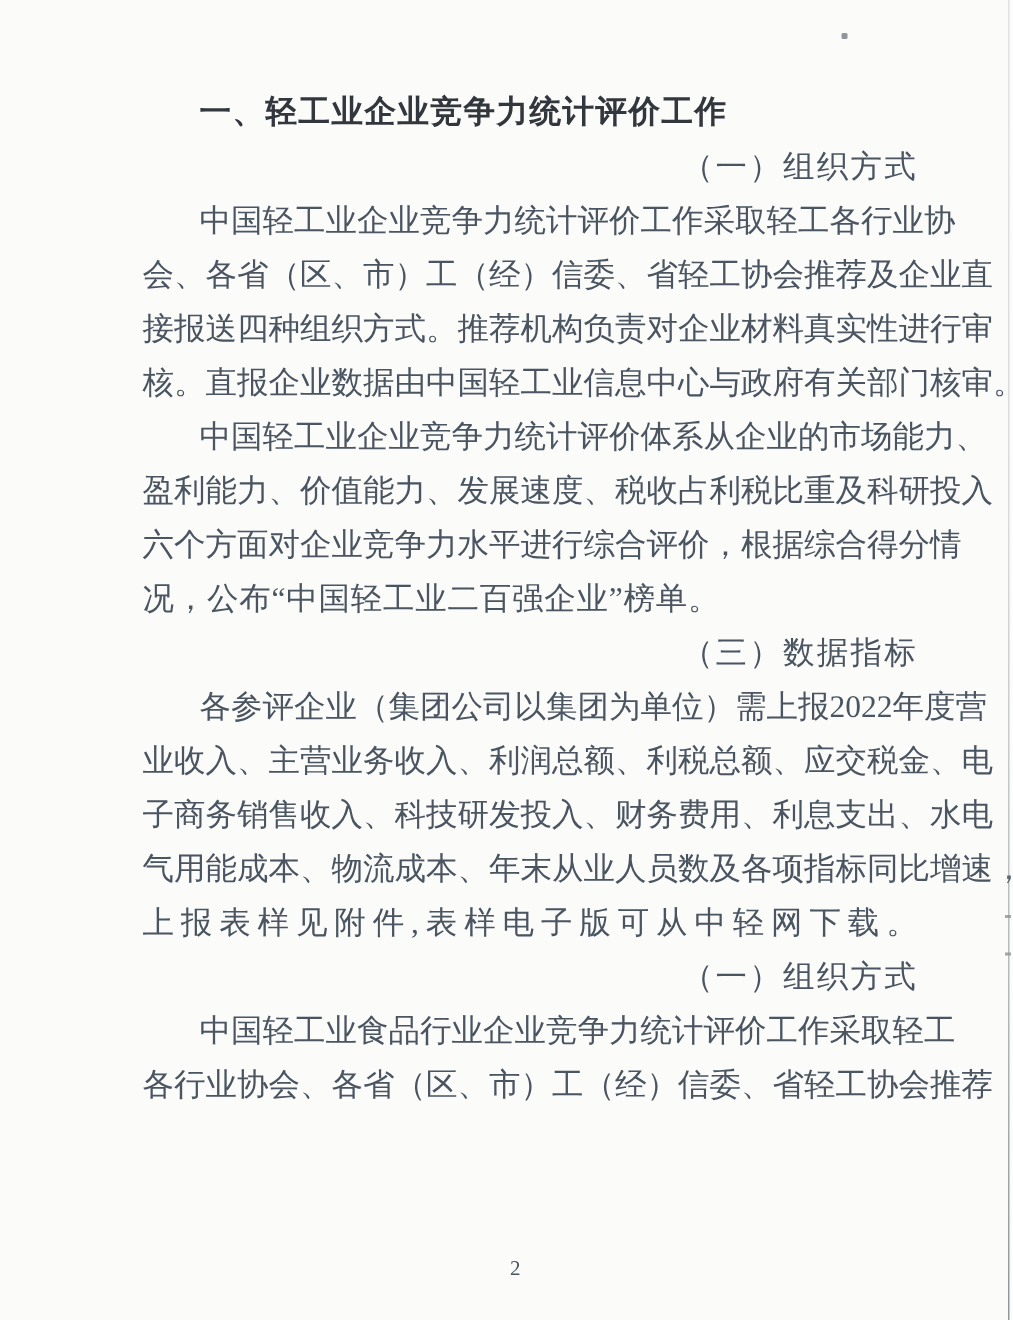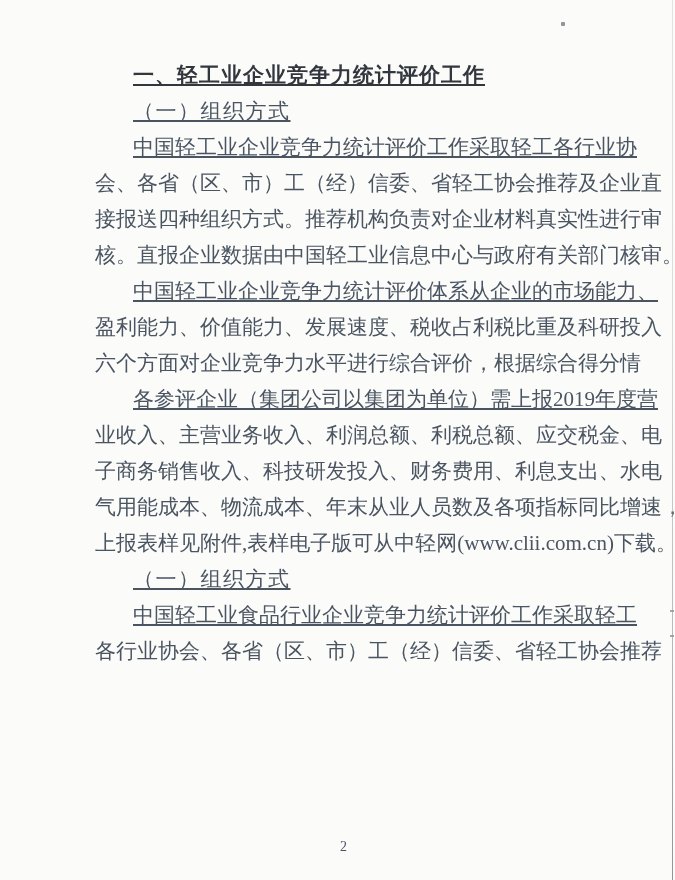--- a/index.html
+++ b/index.html
@@ -31,30 +31,31 @@
     overflow: visible;
   }
   .line.justify {
     display: flex;
     justify-content: space-between;
     align-items: baseline;
     letter-spacing: 0;
     white-space: normal;
   }
   .line.justify span { display: inline-block; }
-  .line.indent { padding-left: 38px; text-decoration: underline; }
+  .line.indent { padding-left: 38px; }
   .line.heading {
     font-family: "Liberation Sans", "DejaVu Sans", sans-serif;
     font-weight: bold;
     font-size: 21px;
     color: var(--heading-text, #32373d);
     letter-spacing: 1px;
   }
   .line.subheading {
     letter-spacing: 1.5px;
+    text-align: right;
   }
   .page-number {
     position: absolute;
     left: 95px;
     top: 838px;
     width: 497px;
     text-align: center;
     font-size: 14px;
     line-height: 18px;
     color: var(--pagenum-text, #4a5561);
@@ -294,20 +295,22 @@
         <span>价</span>
         <span>，</span>
         <span>根</span>
         <span>据</span>
         <span>综</span>
         <span>合</span>
         <span>得</span>
         <span>分</span>
         <span>情</span>
       </div>
+      <div class="line body">况，公布“中国轻工业二百强企业”榜单。</div>
+      <div class="line subheading indent">（三）数据指标</div>
       <div class="line body indent justify">
         <span>各</span>
         <span>参</span>
         <span>评</span>
         <span>企</span>
         <span>业</span>
         <span>（</span>
         <span>集</span>
         <span>团</span>
         <span>公</span>
@@ -315,21 +318,21 @@
         <span>以</span>
         <span>集</span>
         <span>团</span>
         <span>为</span>
         <span>单</span>
         <span>位</span>
         <span>）</span>
         <span>需</span>
         <span>上</span>
         <span>报</span>
-        <span>2019</span>
+        <span>2022</span>
         <span>年</span>
         <span>度</span>
         <span>营</span>
       </div>
       <div class="line body justify">
         <span>业</span>
         <span>收</span>
         <span>入</span>
         <span>、</span>
         <span>主</span>
@@ -427,21 +430,20 @@
         <span>表</span>
         <span>样</span>
         <span>电</span>
         <span>子</span>
         <span>版</span>
         <span>可</span>
         <span>从</span>
         <span>中</span>
         <span>轻</span>
         <span>网</span>
-        <span>(www.clii.com.cn)</span>
         <span>下</span>
         <span>载</span>
         <span>。</span>
       </div>
       <div class="line subheading indent">（一）组织方式</div>
       <div class="line body indent justify">
         <span>中</span>
         <span>国</span>
         <span>轻</span>
         <span>工</span>

